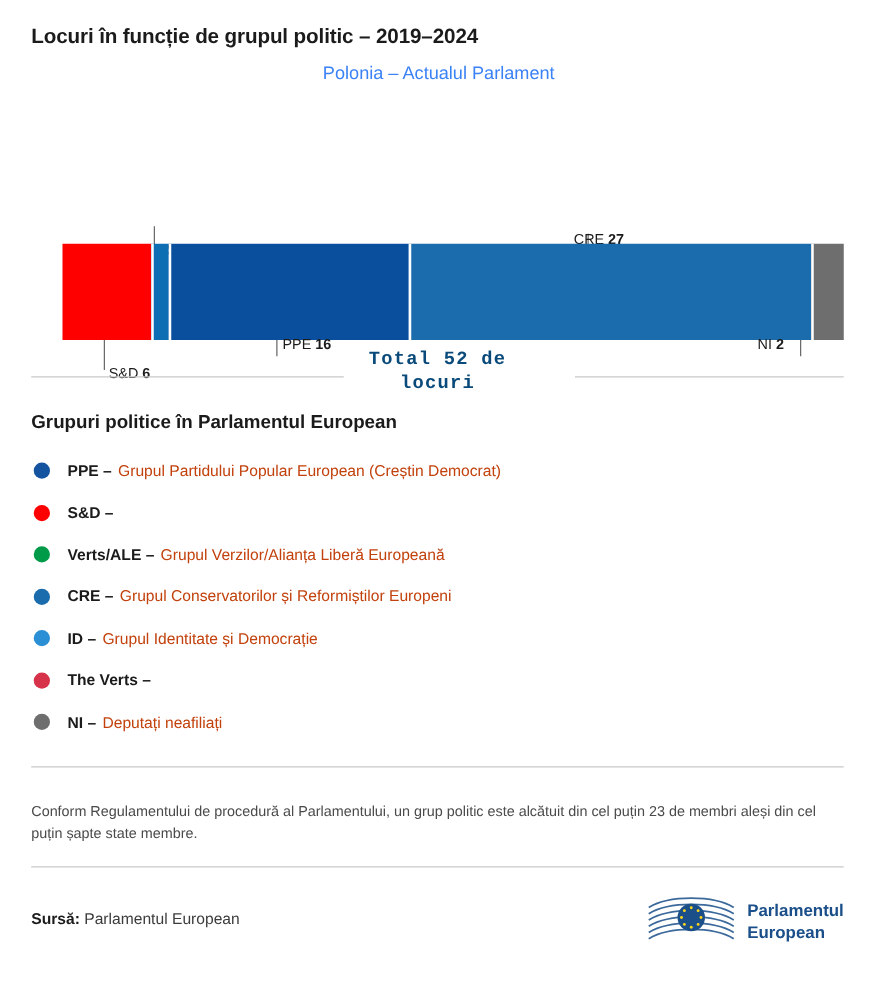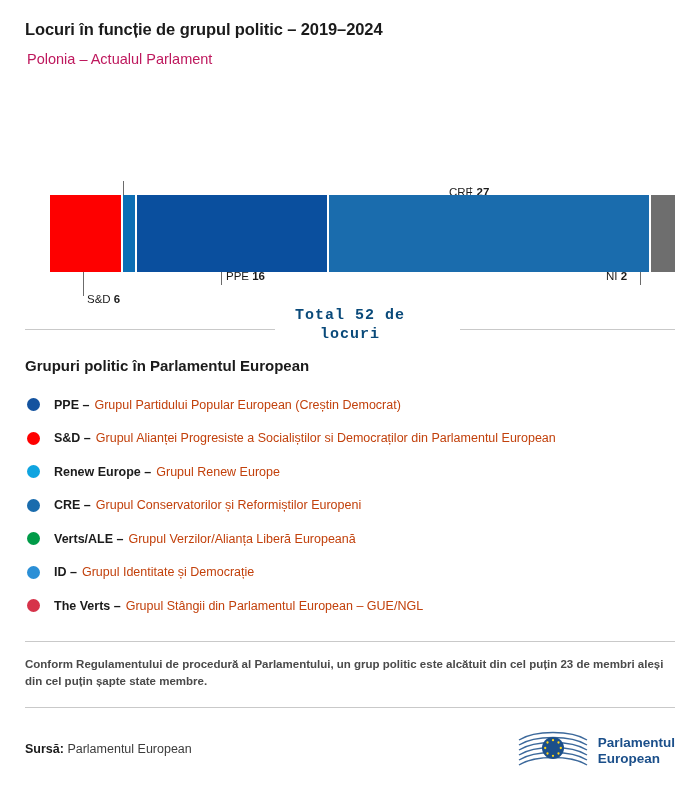--- a/index.html
+++ b/index.html
@@ -25,24 +25,25 @@
   .title {
     font-size: 16.5px;
     font-weight: bold;
     color: #1b1b1b;
     margin: 0;
     padding-top: 20px;
     letter-spacing: -0.1px;
   }
   .subtitle {
     font-size: 14.5px;
-    color: #be185d;
+    color: #3b82f6;
     margin: 0;
     padding-top: 12px;
     padding-left: 2px;
+    text-align: center;
   }
 
   
   .chart-area {
     position: relative;
     margin-top: 52px;
     height: 160px;
   }
   .bar {
     position: absolute;
@@ -71,21 +72,20 @@
   .callout .nm { font-weight: normal; }
   .tick {
     position: absolute;
     width: 1px;
     background: #6b6b6b;
   }
 
   
   .total-row {
     position: relative;
-    margin-top: 28px;
     height: 44px;
   }
   .total-text {
     position: absolute;
     left: 0;
     right: 0;
     top: 0;
     text-align: center;
     font-family: "Liberation Mono", monospace;
     font-size: 15px;
@@ -139,26 +139,25 @@
     white-space: nowrap;
   }
 
   
   .footer-sep {
     margin-top: 18px;
     height: 1px;
     background: #c9c9c9;
   }
   .note {
-    margin-top: 14px;
+    margin-top: 28px;
     font-size: 11.5px;
     color: #4a4a4a;
     line-height: 1.55;
     max-width: 640px;
-    font-weight: bold;
   }
   .footer-sep2 {
     margin-top: 16px;
     height: 1px;
     background: #c9c9c9;
   }
   .source-row {
     position: relative;
     margin-top: 18px;
     height: 50px;
@@ -197,21 +196,21 @@
 
   <div class="chart-area">
 
     <div class="tick" style="left:98px; top:62px; height:30px;"></div>
     <div class="callout" style="left:103px; top:76px;">
       <span class="nm">Renew Europe</span>
       <b>1</b>
     </div>
 
     <div class="tick" style="left:445px; top:68px; height:24px;"></div>
-    <div class="callout" style="left:424px; top:68px;">
+    <div class="callout" style="left:434px; top:68px;">
       <span class="nm">CRE</span>
       <b>27</b>
     </div>
 
     <div class="bar">
       <div class="seg" style="background:#fe0000; width:11.54%;"></div>
       <div class="seg" style="background:#0d6eb4; width:1.92%;"></div>
       <div class="seg" style="background:#0a4f9e; width:30.77%;"></div>
       <div class="seg" style="background:#1a6cad; width:51.92%;"></div>
       <div class="seg" style="background:#6e6e6e; width:3.85%;"></div>
@@ -238,66 +237,64 @@
 
   <div class="total-row">
     <div class="rule left"></div>
     <div class="rule right"></div>
     <div class="total-text">
       <div>Total 52 de</div>
       <div>locuri</div>
     </div>
   </div>
 
-  <h2 class="legend-title">Grupuri politic în Parlamentul European</h2>
+  <h2 class="legend-title">Grupuri politice în Parlamentul European</h2>
 
   <div class="legend">
 
     <div class="legend-item">
       <span class="dot" style="background:#14539f;"></span>
       <span class="legend-abbr">PPE –</span>
       <span class="legend-name">Grupul Partidului Popular European (Creștin Democrat)</span>
     </div>
 
     <div class="legend-item">
       <span class="dot" style="background:#fe0000;"></span>
       <span class="legend-abbr">S&amp;D –</span>
-      <span class="legend-name">Grupul Alianței Progresiste a Socialiștilor si Democraților din Parlamentul European</span>
-    </div>
-
-    <div class="legend-item">
-      <span class="dot" style="background:#0fa4e0;"></span>
-      <span class="legend-abbr">Renew Europe –</span>
-      <span class="legend-name">Grupul Renew Europe</span>
+    </div>
+
+
+    <div class="legend-item">
+      <span class="dot" style="background:#009b48;"></span>
+      <span class="legend-abbr">Verts/ALE –</span>
+      <span class="legend-name">Grupul Verzilor/Alianța Liberă Europeană</span>
     </div>
 
     <div class="legend-item">
       <span class="dot" style="background:#1a6cad;"></span>
       <span class="legend-abbr">CRE –</span>
       <span class="legend-name">Grupul Conservatorilor și Reformiștilor Europeni</span>
     </div>
 
     <div class="legend-item">
-      <span class="dot" style="background:#009b48;"></span>
-      <span class="legend-abbr">Verts/ALE –</span>
-      <span class="legend-name">Grupul Verzilor/Alianța Liberă Europeană</span>
-    </div>
-
-    <div class="legend-item">
       <span class="dot" style="background:#2b8fd6;"></span>
       <span class="legend-abbr">ID –</span>
       <span class="legend-name">Grupul Identitate și Democrație</span>
     </div>
 
     <div class="legend-item">
       <span class="dot" style="background:#d6334a;"></span>
       <span class="legend-abbr">The Verts –</span>
-      <span class="legend-name">Grupul Stângii din Parlamentul European – GUE/NGL</span>
-    </div>
-
+    </div>
+
+    <div class="legend-item">
+      <span class="dot" style="background:#6e6e6e;"></span>
+      <span class="legend-abbr">NI –</span>
+      <span class="legend-name">Deputați neafiliați</span>
+    </div>
   </div>
 
   <div class="footer-sep"></div>
   <p class="note">Conform Regulamentului de procedură al Parlamentului, un grup politic este alcătuit din cel puțin 23 de membri aleși din cel puțin șapte state membre.</p>
   <div class="footer-sep2"></div>
 
   <div class="source-row">
     <div class="source">
       <b>Sursă:</b>
       <span>Parlamentul European</span>

